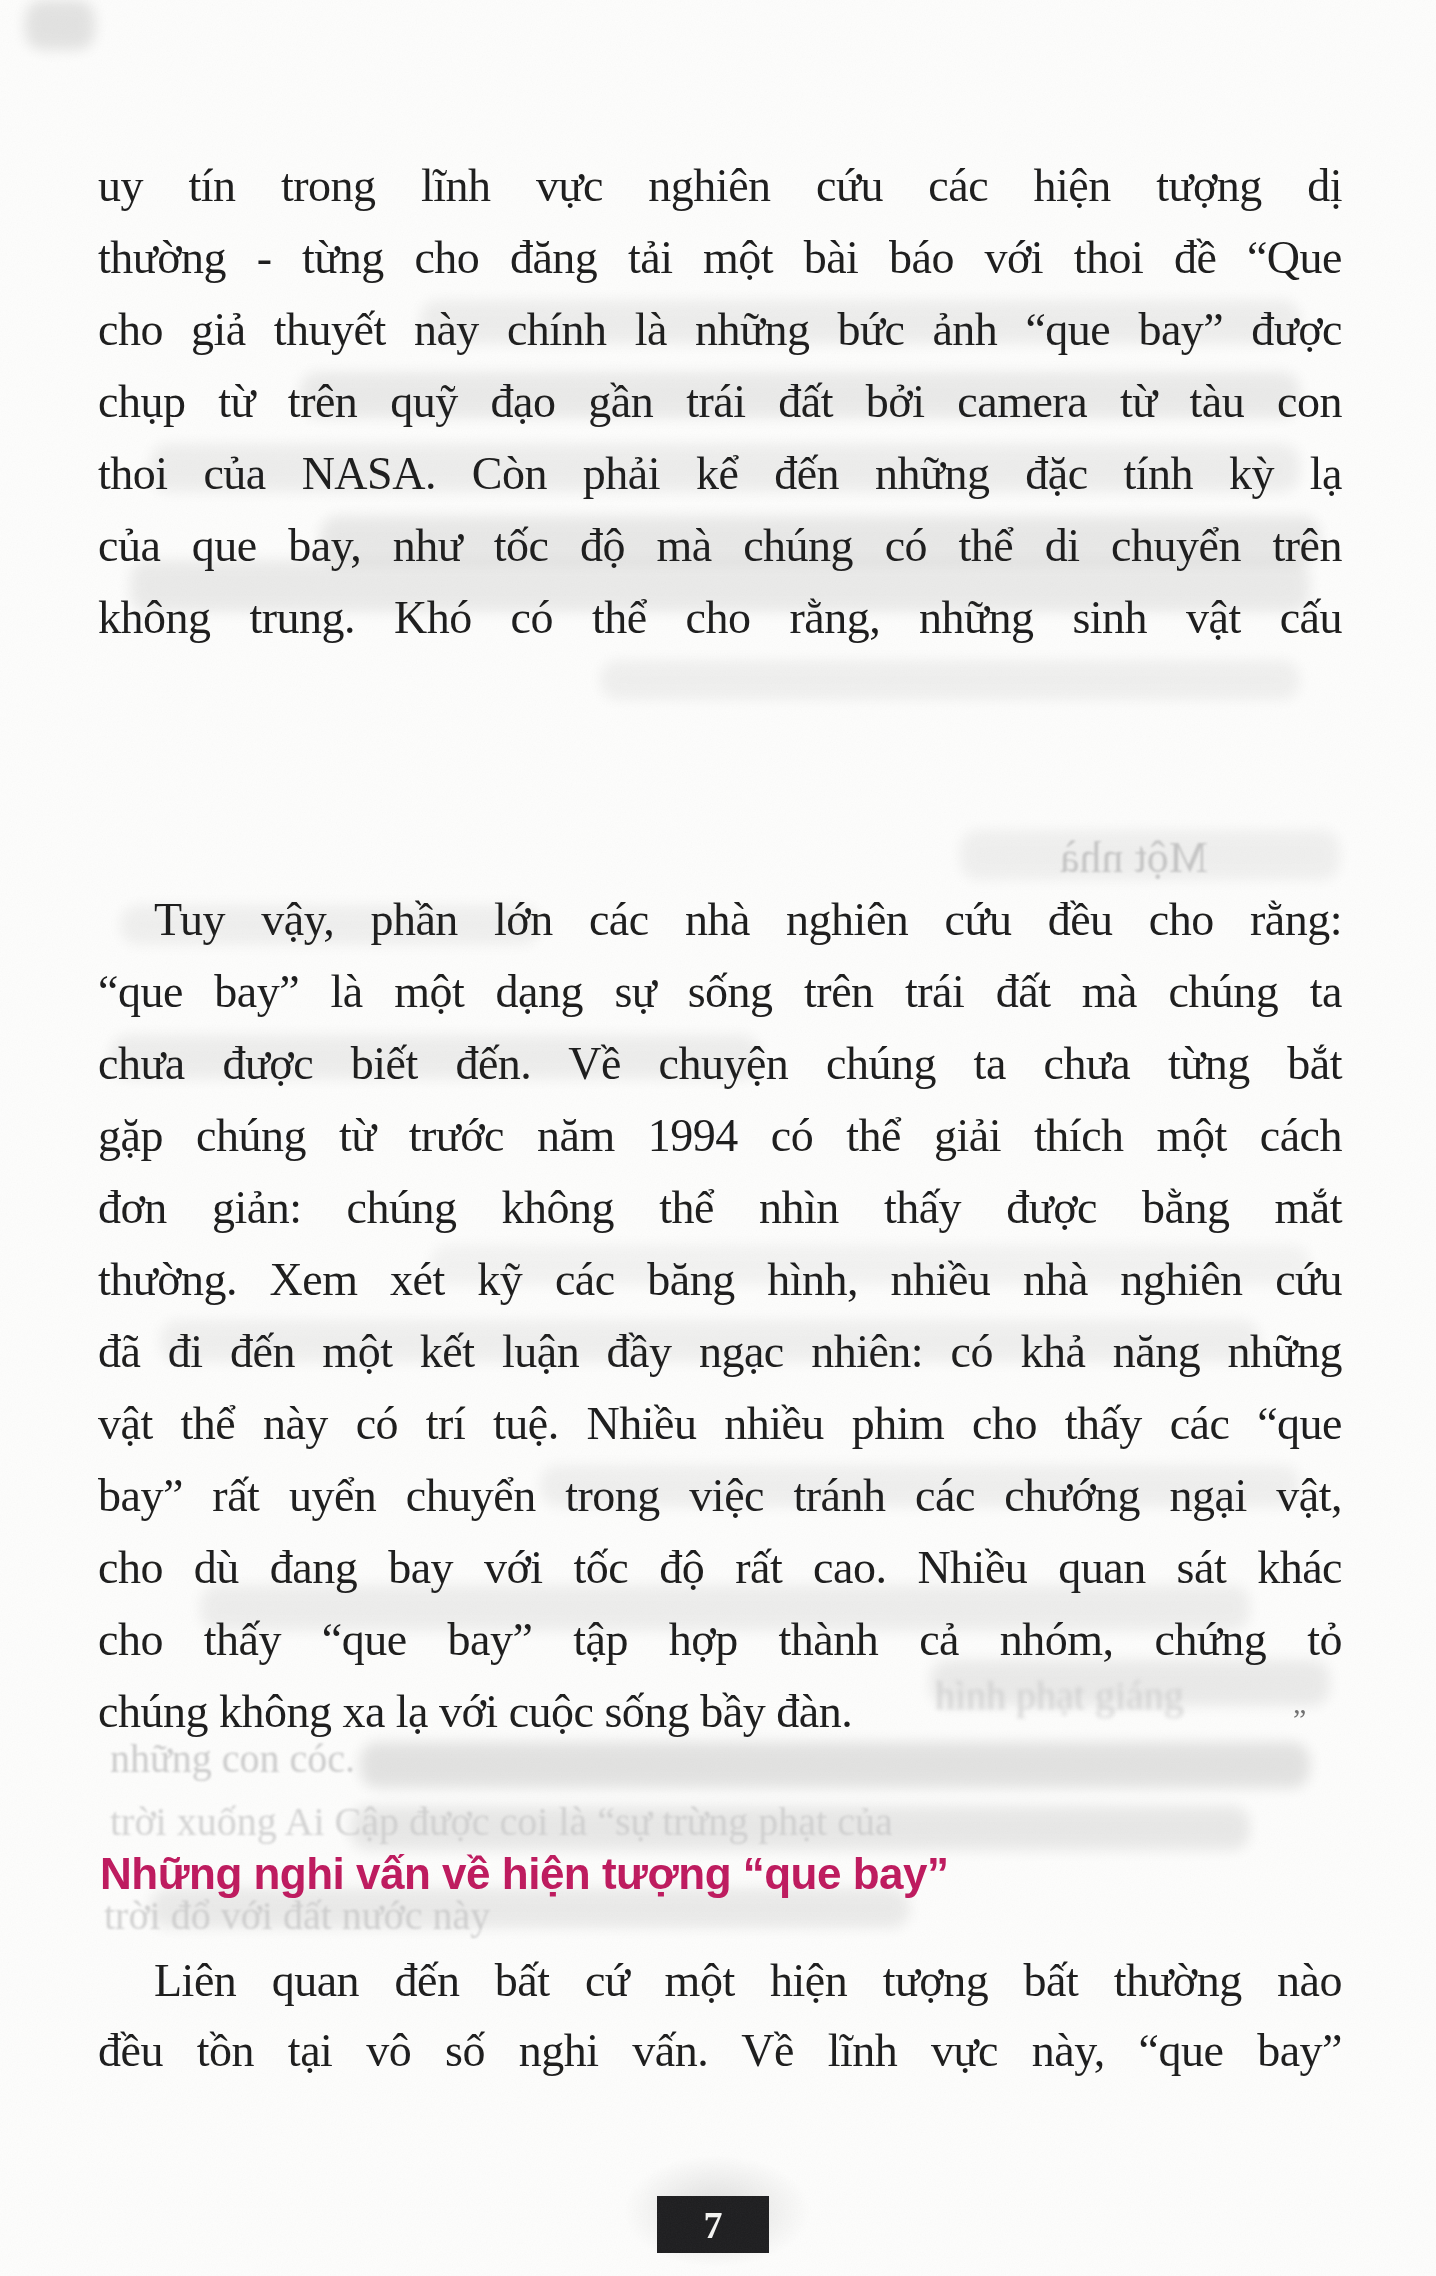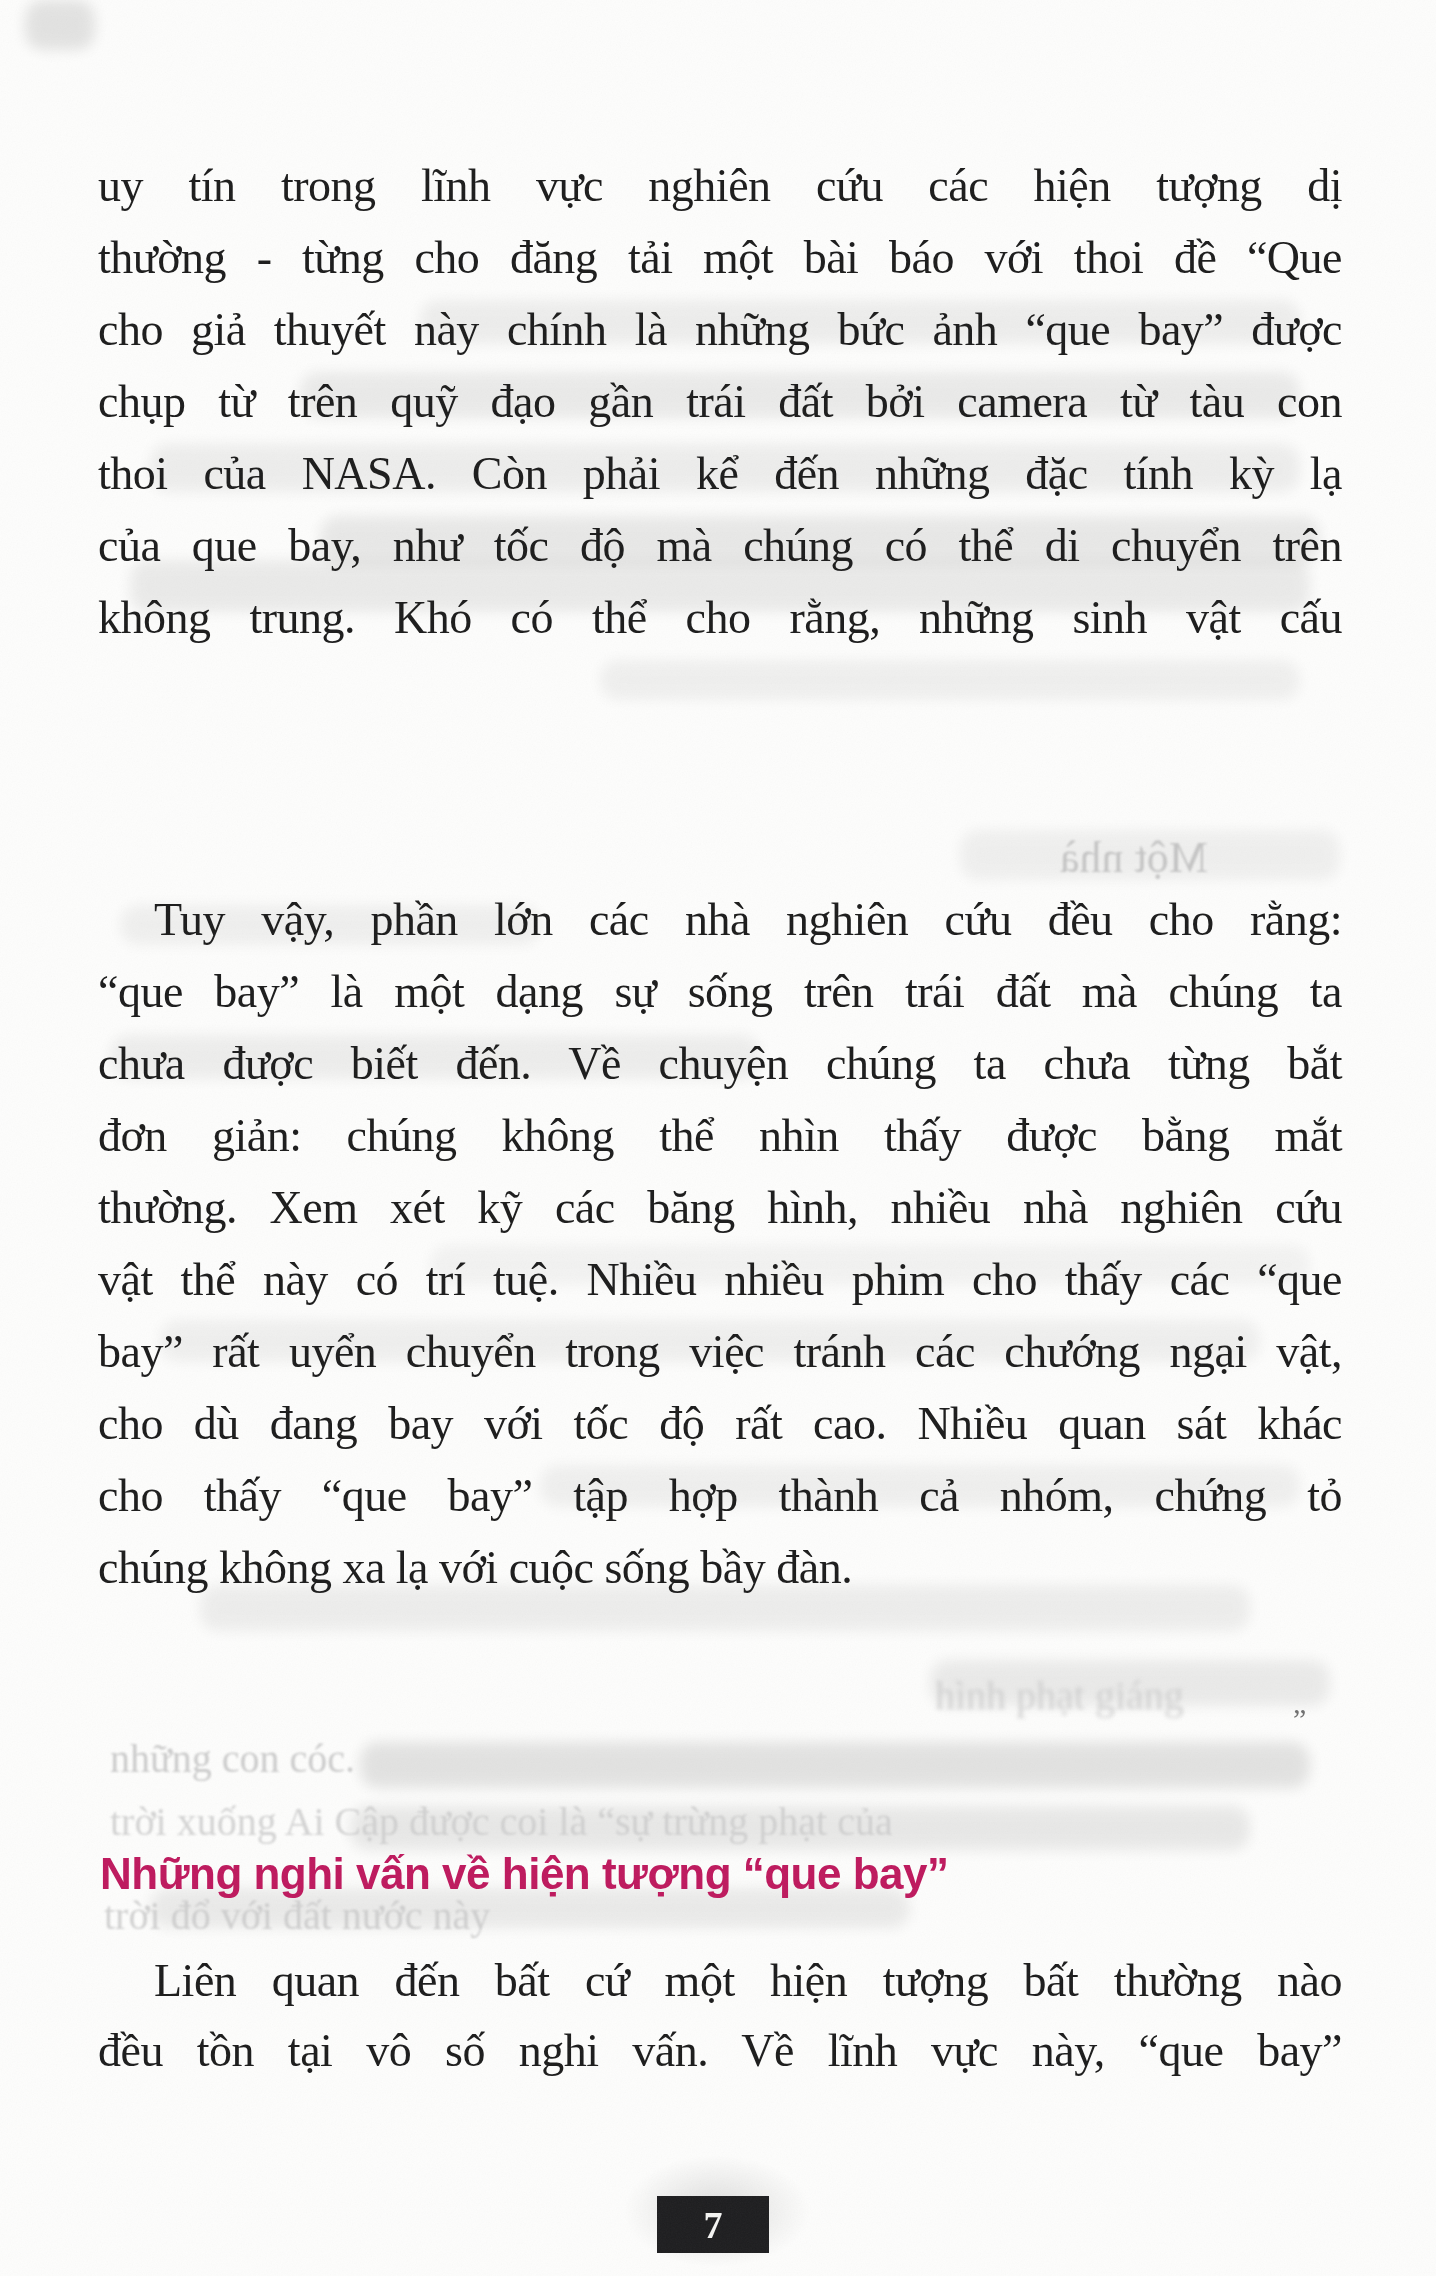--- a/index.html
+++ b/index.html
@@ -111,22 +111,24 @@
     <div class="line">chụp từ trên quỹ đạo gần trái đất bởi camera từ tàu con</div>
     <div class="line">thoi của NASA. Còn phải kể đến những đặc tính kỳ lạ</div>
     <div class="line">của que bay, như tốc độ mà chúng có thể di chuyển trên</div>
     <div class="line">không trung. Khó có thể cho rằng, những sinh vật cấu</div>
   </div>
 
   <div class="textcol" id="para2">
     <div class="line indent">Tuy vậy, phần lớn các nhà nghiên cứu đều cho rằng:</div>
     <div class="line">“que bay” là một dạng sự sống trên trái đất mà chúng ta</div>
     <div class="line">chưa được biết đến. Về chuyện chúng ta chưa từng bắt</div>
+    <div class="line">gặp chúng từ trước năm 1994 có thể giải thích một cách</div>
     <div class="line">đơn giản: chúng không thể nhìn thấy được bằng mắt</div>
     <div class="line">thường. Xem xét kỹ các băng hình, nhiều nhà nghiên cứu</div>
+    <div class="line">đã đi đến một kết luận đầy ngạc nhiên: có khả năng những</div>
     <div class="line">vật thể này có trí tuệ. Nhiều nhiều phim cho thấy các “que</div>
     <div class="line">bay” rất uyển chuyển trong việc tránh các chướng ngại vật,</div>
     <div class="line">cho dù đang bay với tốc độ rất cao. Nhiều quan sát khác</div>
     <div class="line">cho thấy “que bay” tập hợp thành cả nhóm, chứng tỏ</div>
     <div class="line endline">chúng không xa lạ với cuộc sống bầy đàn.</div>
   </div>
 
   <div class="heading">Những nghi vấn về hiện tượng “que bay”</div>
 
   <div class="textcol" id="para3">

